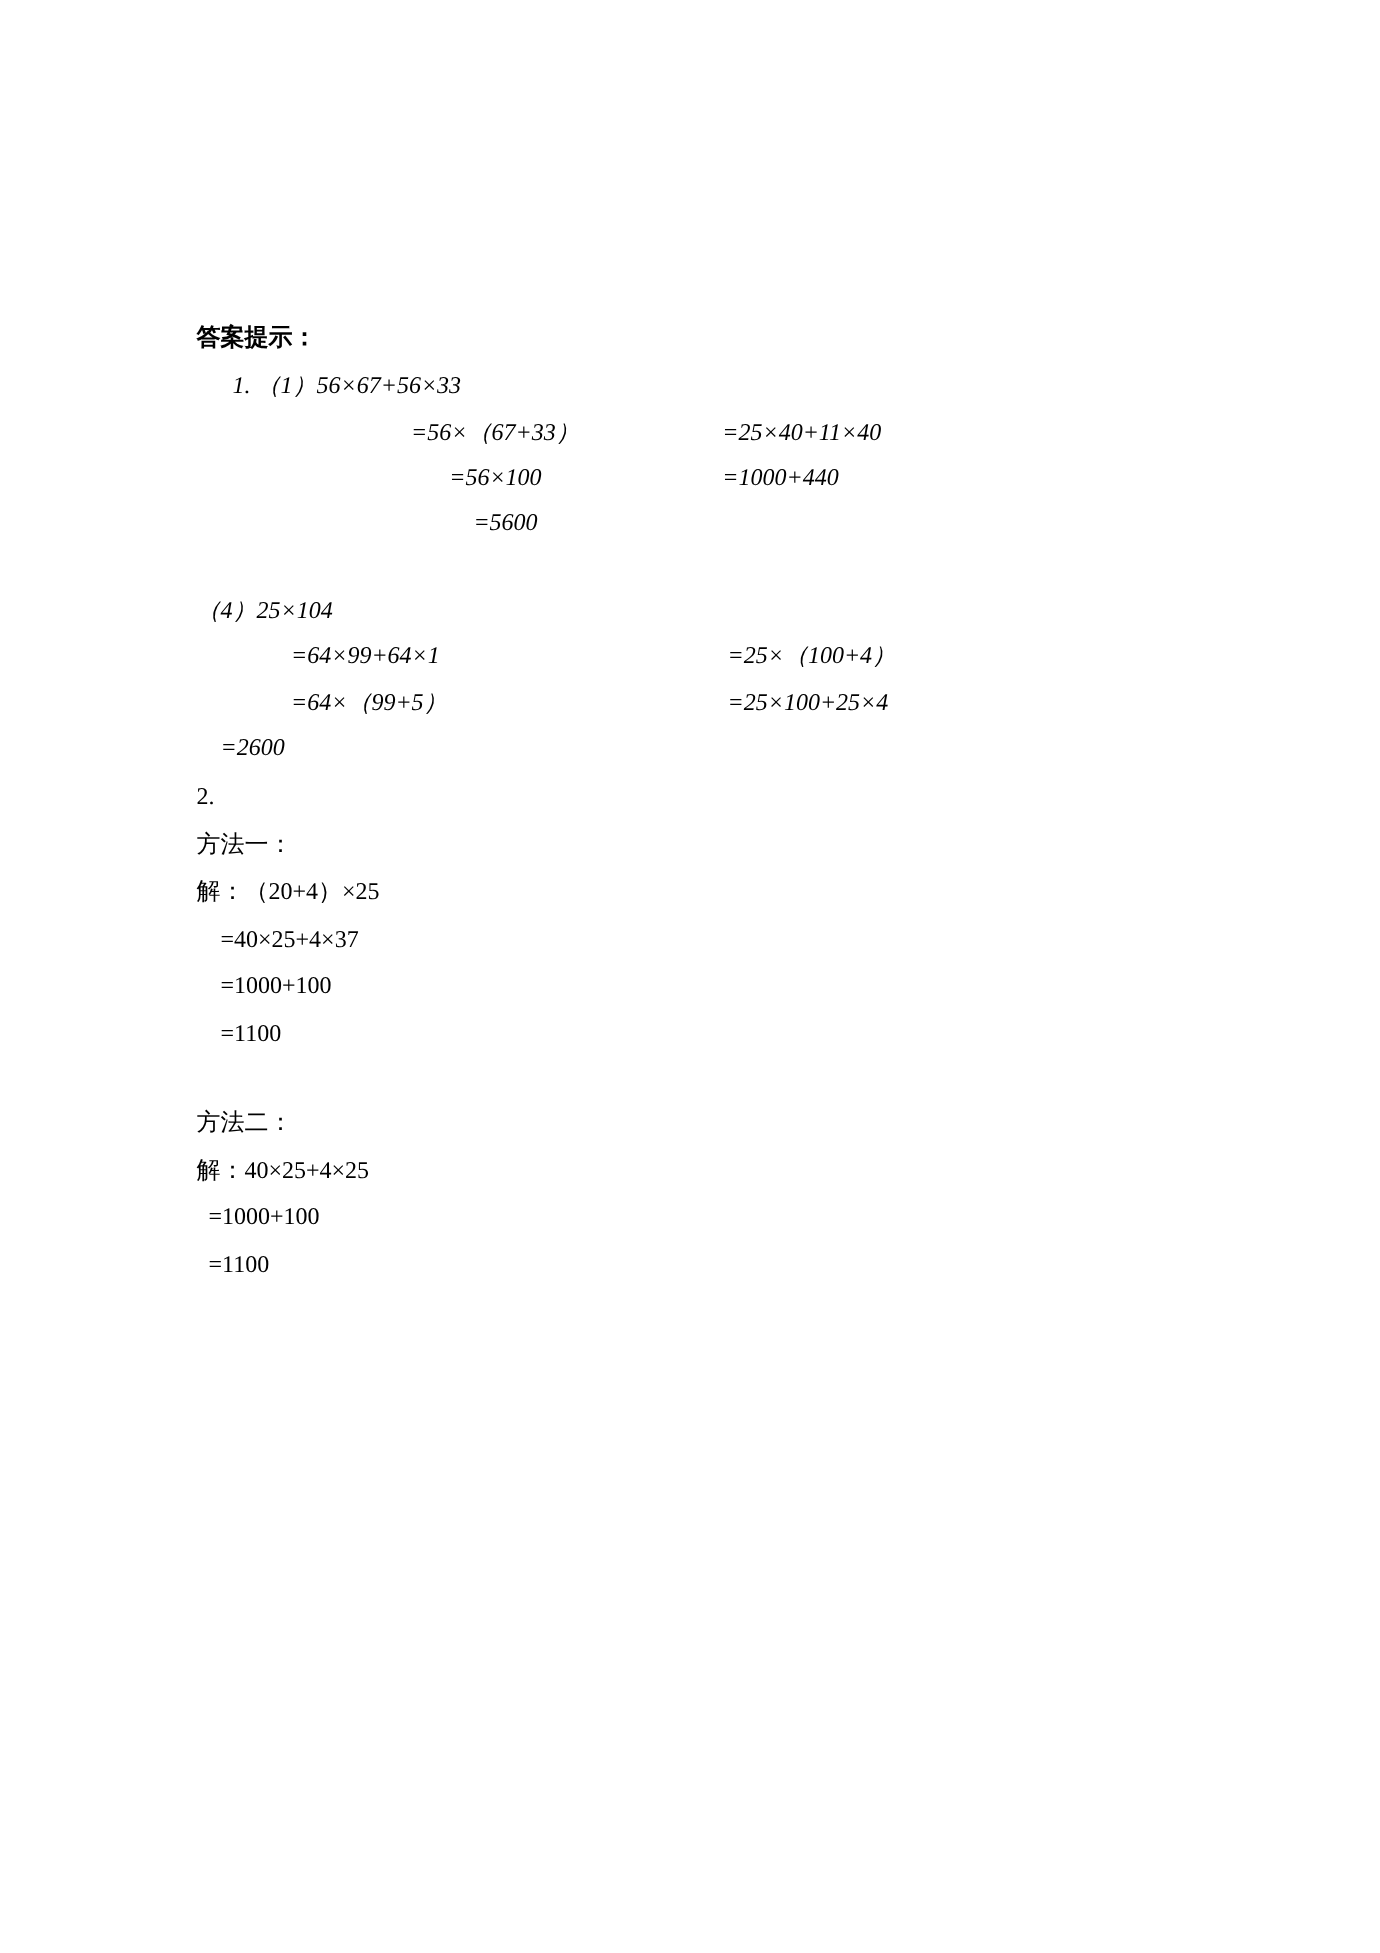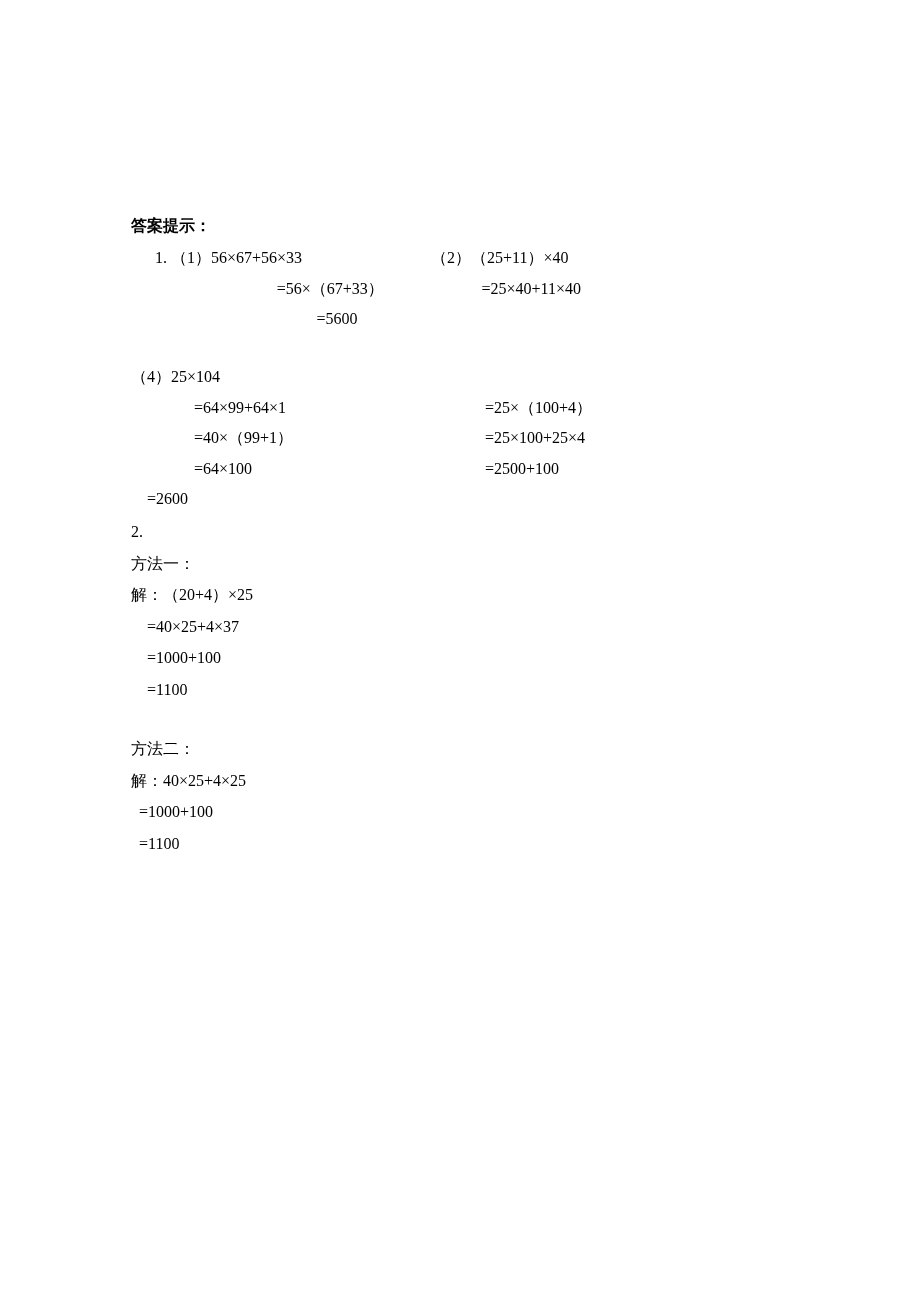--- a/index.html
+++ b/index.html
@@ -28,66 +28,63 @@
   .col-left {
     width: 300px;
   }
   .col-right {
     width: 300px;
   }
   .indent1 { padding-left: 24px; }
   .indent2 { padding-left: 48px; }
   .indent3 { padding-left: 56px; text-align: center; }
   .block-gap { height: 28px; }
-  .tight { line-height: 1.9; }
+  .tight { line-height: 1.9; font-style: italic; }
   .sec2 { margin-top: 2px; }
   .sec2 .line { line-height: 1.97; }
   .small-indent { padding-left: 16px; }
   .xsmall-indent { padding-left: 8px; }
 </style>
 </head>
 <body>
 
 <div class="page">
 
   <div class="heading">答案提示：</div>
 
   <div class="row tight">
     <div class="col-left">
       <span class="indent1">1.</span>
       <span>（1）56×67+56×33</span>
     </div>
-    <div class="col-right">
-      <span>（2）（25+11）×40</span>
-    </div>
   </div>
   <div class="row tight">
     <div class="col-left indent3"><span>=56×（67+33）</span></div>
     <div class="col-right"><span style="padding-left:8px">=25×40+11×40</span></div>
+  </div>
+  <div class="row tight">
+    <div class="col-left indent3"><span>=56×100</span></div>
+    <div class="col-right"><span style="padding-left:8px">=1000+440</span></div>
   </div>
   <div class="row tight">
     <div class="col-left indent3"><span>=5600</span></div>
   </div>
 
   <div class="block-gap"></div>
 
   <div class="row tight">
     <div class="col-right"><span>（4）25×104</span></div>
   </div>
   <div class="row tight">
     <div class="col-left" style="padding-left:63px"><span>=64×99+64×1</span></div>
     <div class="col-right" style="padding-left:16px"><span>=25×（100+4）</span></div>
   </div>
   <div class="row tight">
-    <div class="col-left" style="padding-left:63px"><span>=40×（99+1）</span></div>
+    <div class="col-left" style="padding-left:63px"><span>=64×（99+5）</span></div>
     <div class="col-right" style="padding-left:16px"><span>=25×100+25×4</span></div>
-  </div>
-  <div class="row tight">
-    <div class="col-left" style="padding-left:63px"><span>=64×100</span></div>
-    <div class="col-right" style="padding-left:16px"><span>=2500+100</span></div>
   </div>
   <div class="row tight">
     <div class="col-right" style="padding-left:16px"><span>=2600</span></div>
   </div>
 
   <div class="sec2">
     <div class="line">2.</div>
     <div class="line">方法一：</div>
     <div class="line">解：（20+4）×25</div>
     <div class="line small-indent">=40×25+4×37</div>

